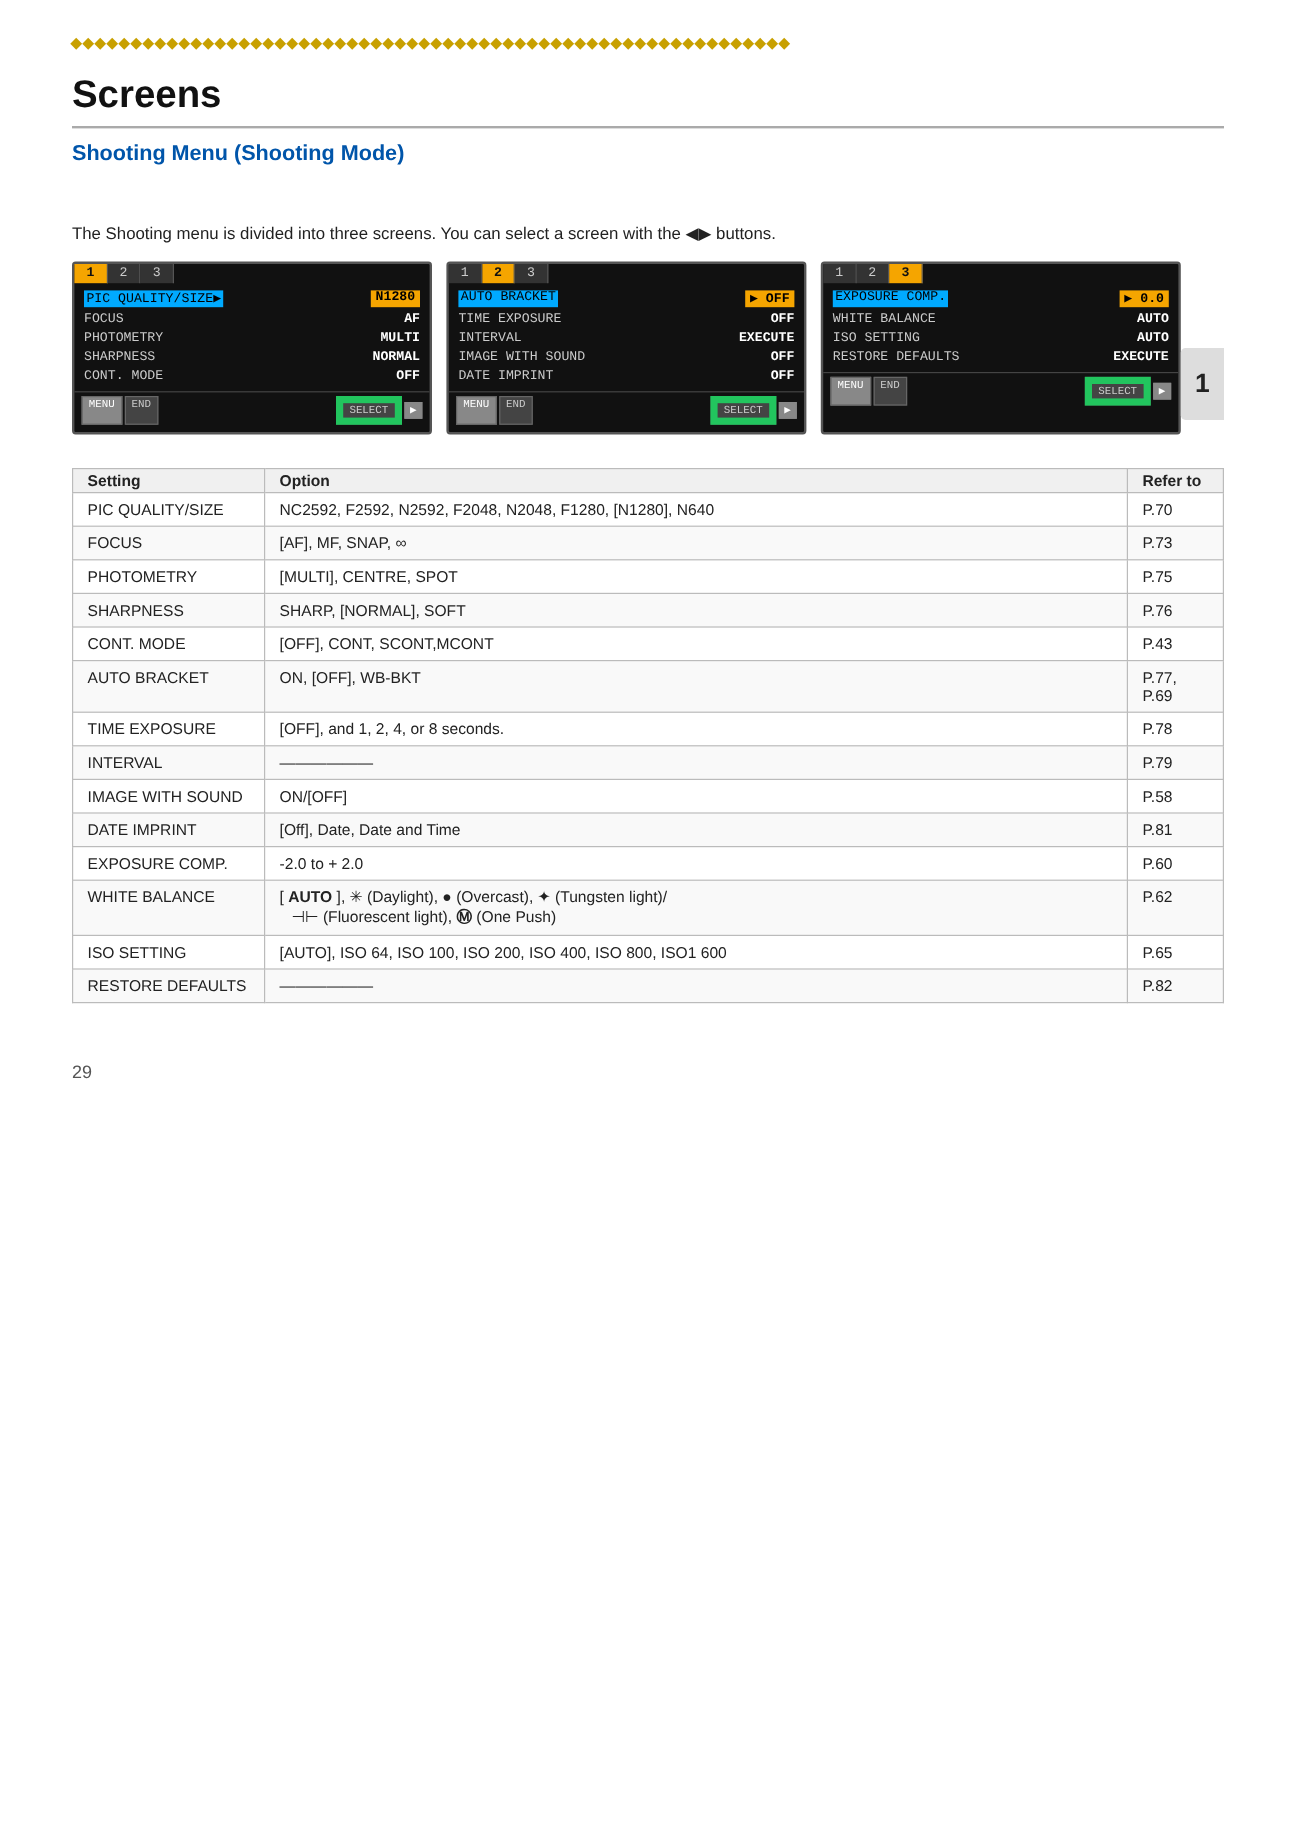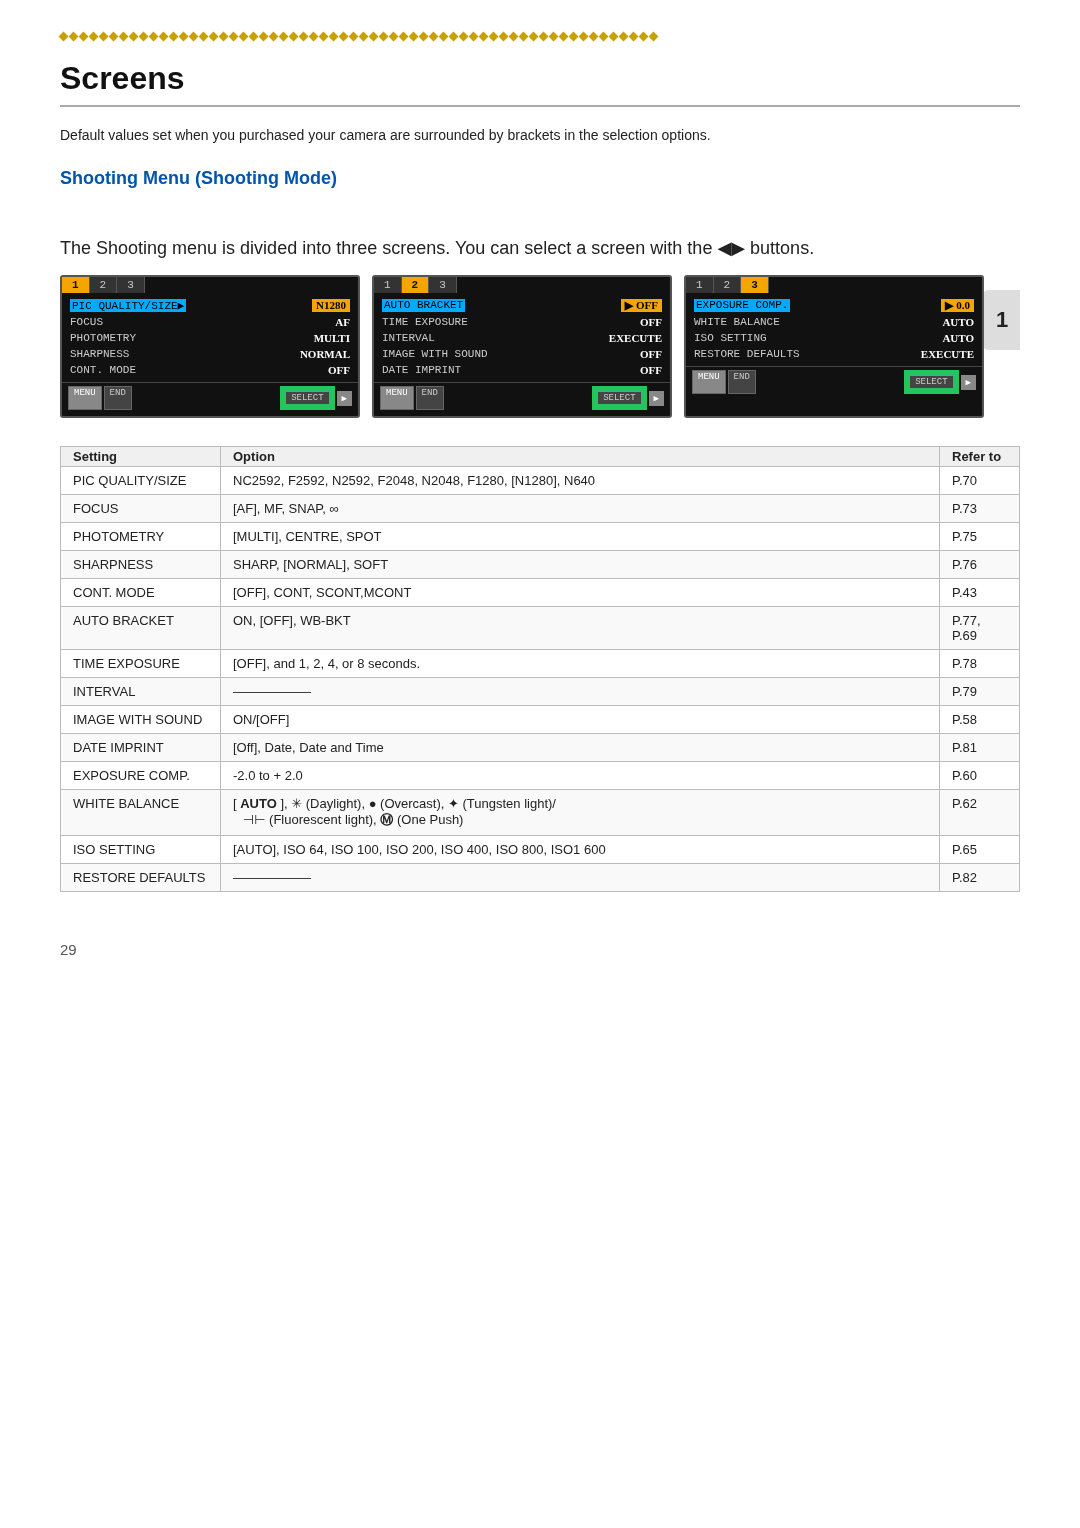--- a/index.html
+++ b/index.html
@@ -52,21 +52,21 @@
       font-weight: bold;
       color: #0055aa;
       margin-bottom: 10px;
     }
 
     .menu-desc {
       font-size: 14px;
       margin-bottom: 6px;
     }
     .menu-desc2 {
-      font-size: 18px;
+      font-size: 14px;
       margin-bottom: 16px;
       margin-top: 48px;
     }
     .menu-word {
       font-family: 'Courier New', Courier, monospace;
       letter-spacing: 1px;
     }
 
     
     .screens-row {
@@ -104,21 +104,21 @@
       font-weight: bold;
     }
     .cam-row {
       display: flex;
       justify-content: space-between;
       padding: 2px 8px;
       font-size: 11px;
       color: #ccc;
     }
     .cam-row .label { color: #ccc; }
-    .cam-row .value { color: #fff; font-weight: bold; font-family: Liberation Serif, serif; }
+    .cam-row .value { color: #fff; font-weight: bold; }
     .cam-row.highlight-row .label {
       background: #00aaff;
       color: #000;
       padding: 0 2px;
     }
     .cam-row.highlight-row .value {
       background: #f5a500;
       color: #000;
       padding: 0 4px;
     }
@@ -280,21 +280,20 @@
       <span class="diamond"></span>
       <span class="diamond"></span>
       <span class="diamond"></span>
       <span class="diamond"></span>
       <span class="diamond"></span>
       <span class="diamond"></span>
     </div>
 
   <h1 class="page-title">Screens</h1>
 
-  <p class="intro-text">Default values set when you purchased your camera are surrounded by brackets in the selection options.</p>
 
   <div class="section-title">Shooting Menu (Shooting Mode)</div>
 
   <p class="menu-desc2">
     The Shooting menu is divided into three screens. You can select a screen with the ◀▶ buttons.
   </p>
 
   <div class="page-number-tab">1</div>
 
   <div class="screens-row" id="screens-container">

